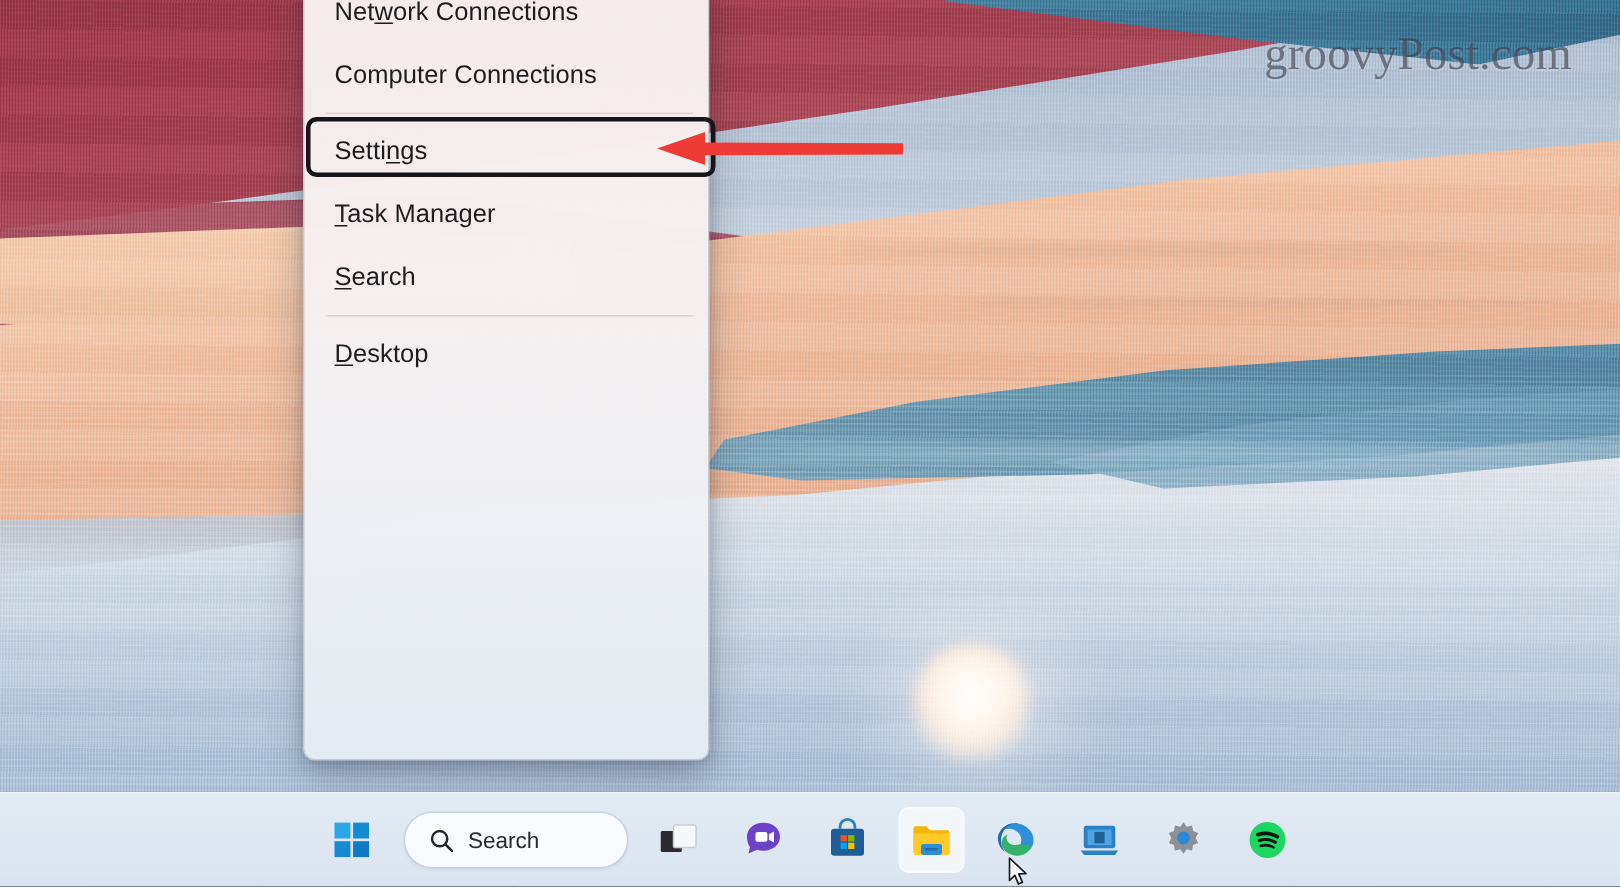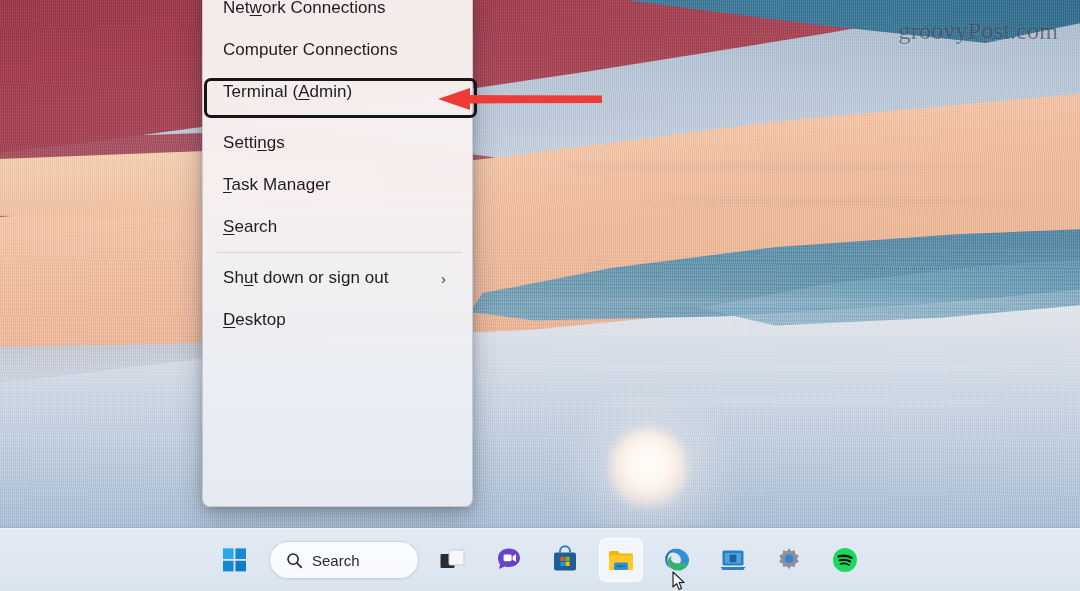--- a/index.html
+++ b/index.html
@@ -112,23 +112,23 @@
       repeating-linear-gradient(1deg, rgba(255,255,255,.25) 0 1px, rgba(0,0,0,.10) 1px 3px);
   }
   .grain-soft {
     position:absolute; left:0; right:0; top:250px; bottom:0; opacity:.18;
     mix-blend-mode:overlay;
     background-image:repeating-linear-gradient(0deg, rgba(255,255,255,.5) 0 1px, rgba(0,0,0,.12) 1px 4px);
   }
 
   
   .watermark {
-    position:absolute; right:22px; top:18px;
+    position:absolute; right:32px; top:18px;
     font-family:"Liberation Serif", serif;
-    font-size:24px; letter-spacing:.2px;
+    font-size:31px; letter-spacing:.2px;
     color:rgba(58,58,70,.62);
     text-shadow:0 1px 1px rgba(255,255,255,.18);
     user-select:none; white-space:nowrap;
   }
 
   
   .winx-menu {
     position:absolute; left:202px; top:-14px; width:271px; height:521px;
     background:linear-gradient(180deg,
       rgba(246,238,238,.985) 0%,
@@ -228,38 +228,31 @@
   <div class="watermark">groovyPost.com</div>
 
   <div class="winx-menu">
     <div class="menu-list" id="menu-list">
         <div class="menu-item">
           <span class="label">Net<u>w</u>ork Connections</span>
         </div>
         <div class="menu-item annot">
           <span class="label">Computer Connections</span>
         </div>
-        <div class="menu-item">
-          <span class="label">Terminal (<u>A</u>dmin)</span>
-        </div>
         <div class="menu-sep"></div>
         <div class="menu-item">
           <span class="label">Setti<u>n</u>gs</span>
         </div>
         <div class="menu-item">
           <span class="label"><u>T</u>ask Manager</span>
         </div>
         <div class="menu-item">
           <span class="label"><u>S</u>earch</span>
         </div>
         <div class="menu-sep"></div>
-        <div class="menu-item">
-          <span class="label">Sh<u>u</u>t down or sign out</span>
-          <span class="chev">›</span>
-        </div>
         <div class="menu-item">
           <span class="label"><u>D</u>esktop</span>
         </div>
       </div>
   </div>
 
   <div class="annot-box" style="left:204px;"></div>
 
   <svg class="red-arrow" viewBox="0 0 175 26">
     <path d="M8 13 L40 2 L40 9 L172 9.5 L172 17 L40 17.5 L40 24 Z" fill="#ef3b35"></path>

